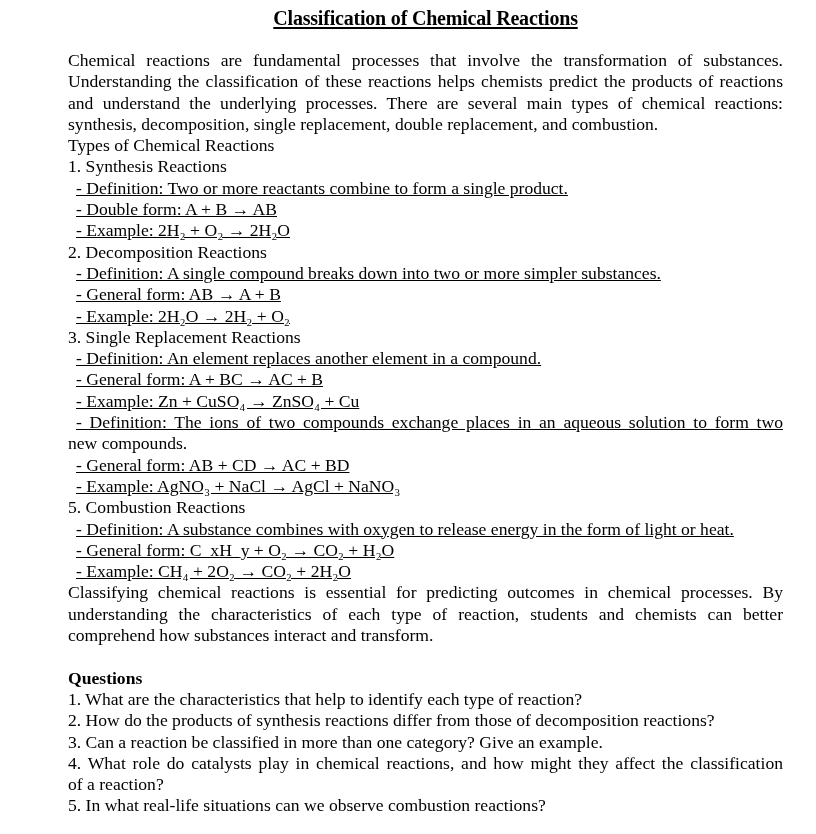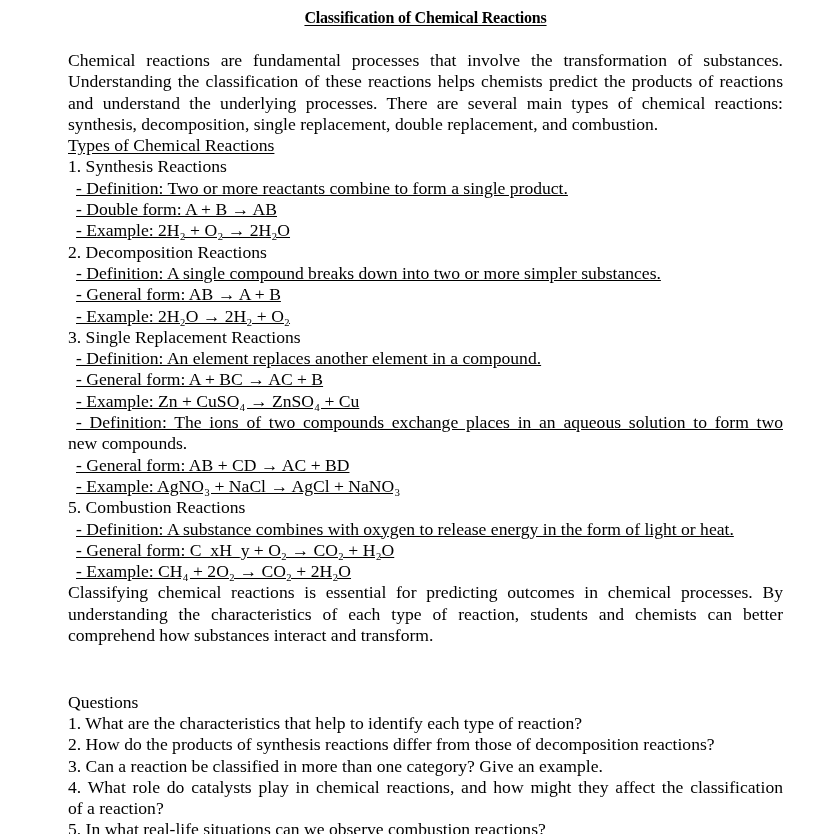--- a/index.html
+++ b/index.html
@@ -5,30 +5,30 @@
   html, body { margin: 0; padding: 0; background: #ffffff; }
   body {
     width: 816px; height: 834px; overflow: hidden; position: relative;
     font-family: "Liberation Serif", "DejaVu Serif", serif;
     color: #000000;
   }
   .page { position: absolute; left: 68px; top: 0; width: 715px; }
   .title {
     position: absolute; left: 0; right: 0; top: 7px;
     text-align: center;
-    font-weight: bold; font-size: 16px; line-height: 22px;
+    font-weight: bold; font-size: 20px; line-height: 22px;
     text-decoration: underline; text-underline-offset: 2px;
     letter-spacing: -0.2px;
   }
   .body { position: absolute; left: 0; top: 50px; width: 715px; font-size: 17.6px; line-height: 21.3px; }
   .line { white-space: pre; height: 21.3px; }
   .just-line { text-align: justify; text-align-last: justify; white-space: normal; height: 21.3px; }
-  .underline { text-decoration: underline; text-underline-offset: 2px; }
+  .underline { text-underline-offset: 2px; }
   .indent { padding-left: 8px; text-decoration: underline; }
-  .bold { font-weight: normal; margin-top: 24px; }
+  .bold { font-weight: bold; }
   .blank { height: 21.3px; }
 </style>
 </head>
 <body>
 
 <div class="page">
   <div class="title">Classification of Chemical Reactions</div>
 
   <div class="body">
     <div>

